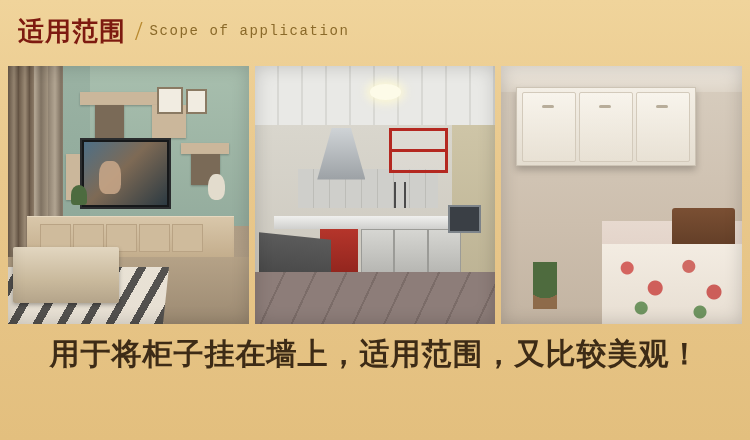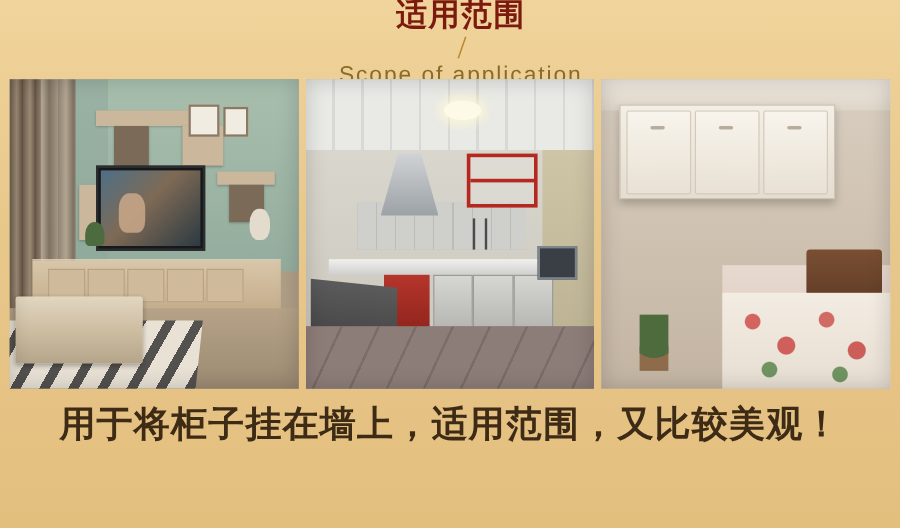--- a/index.html
+++ b/index.html
@@ -25,41 +25,40 @@
   .header {
     position: absolute;
     left: 0;
     top: 0;
     width: 750px;
     height: 62px;
     display: flex;
     align-items: center;
     padding-left: 18px;
     box-sizing: border-box;
-    flex-direction: column;
   }
   .header-cn {
     font-family: "DejaVu Sans", sans-serif;
     font-size: 26px;
     font-weight: bold;
     color: #7d1a10;
     letter-spacing: 1px;
     line-height: 1;
   }
   .header-slash {
     font-family: "Liberation Serif", serif;
     font-size: 27px;
     color: #b8892e;
     margin: 0 7px 0 9px;
     font-weight: normal;
     line-height: 1;
   }
   .header-en {
-    font-family: Liberation Sans, sans-serif;
-    font-size: 19px;
+    font-family: Liberation Mono, monospace;
+    font-size: 14px;
     color: #8b6a2a;
     letter-spacing: 1.6px;
     line-height: 1;
     font-style: normal;
   }
   .header-rule {
     position: absolute;
     left: 18px;
     top: 50px;
     width: 300px;

